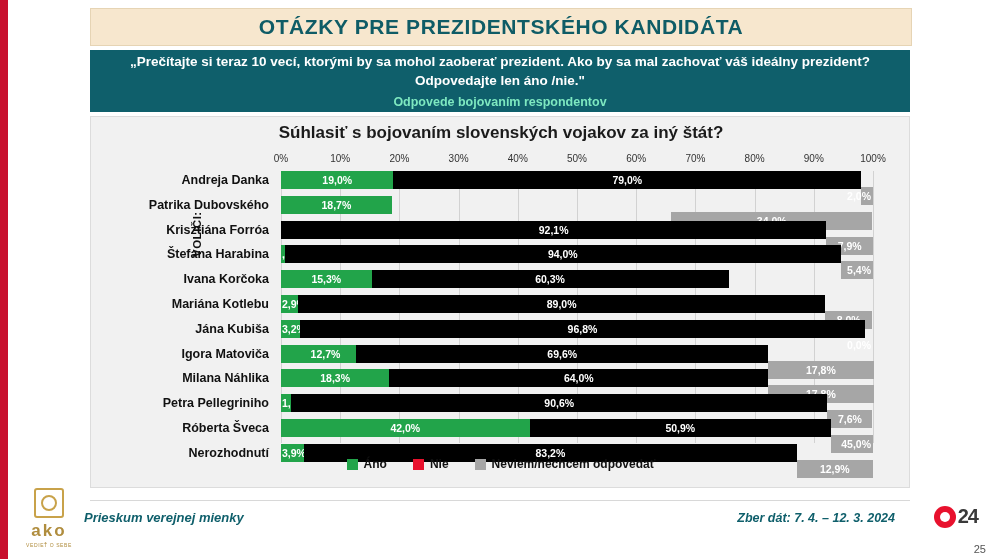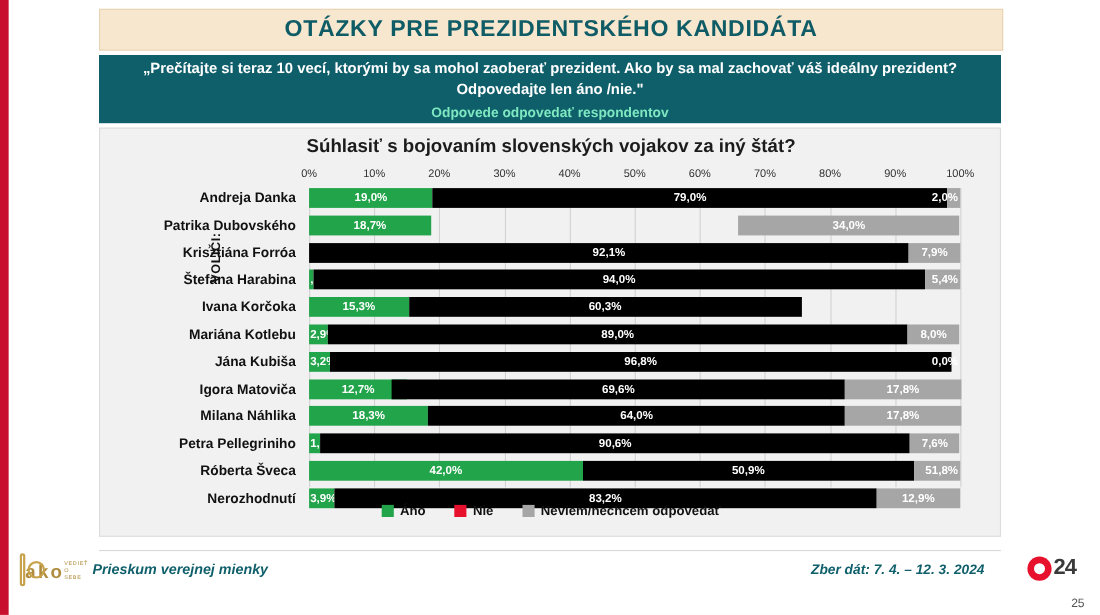--- a/index.html
+++ b/index.html
@@ -73,21 +73,21 @@
     position:absolute;left:0;height:18px;width:592px;
   }
   .seg{
     position:absolute;top:0;height:18px;
     display:flex;align-items:center;justify-content:center;
     font-size:10.5px;font-weight:bold;color:#ffffff;
     box-sizing:border-box;overflow:hidden;white-space:nowrap;
   }
   .seg.ano{background:#22a44a;}
   .seg.nie{background:#000000;}
-  .seg.nev{background:#a6a6a6;}
+  .seg.nev{background:#a6a6a6;margin-top:16px;}
   .seg .lbl{pointer-events:none;}
   
   .cats{
     position:absolute;left:0;top:54px;width:186px;height:272px;
   }
   .cat{
     position:absolute;right:8px;height:18px;line-height:18px;
     font-size:12.5px;font-weight:bold;color:#111;text-align:right;
     white-space:nowrap;
   }
@@ -114,21 +114,21 @@
     position:absolute;left:84px;top:510px;
     font-size:13px;font-style:italic;font-weight:bold;color:#0f5f6b;
   }
   .footer-right{
     position:absolute;right:105px;top:511px;
     font-size:12.5px;font-style:italic;font-weight:bold;color:#0f5f6b;
   }
   
   .logo{
     position:absolute;left:18px;top:487px;width:62px;height:62px;
-    display:flex;flex-direction:row;align-items:center;justify-content:center;
+    display:flex;flex-direction:column;align-items:center;justify-content:center;
     color:#c8a24a;
   }
   .logo-mark{
     width:26px;height:26px;border:2px solid #c8a24a;border-radius:3px;
     position:relative;
   }
   .logo-mark:before{
     content:"";position:absolute;left:5px;top:5px;width:12px;height:12px;
     border:2px solid #c8a24a;border-radius:50%;
   }
@@ -157,21 +157,21 @@
 
 <div class="left-bar"></div>
 <div class="left-bar2"></div>
 
 <div class="title-banner">
   <span>OTÁZKY PRE PREZIDENTSKÉHO KANDIDÁTA</span>
 </div>
 
 <div class="question-band">
   <div class="question-text">„Prečítajte si teraz 10 vecí, ktorými by sa mohol zaoberať prezident. Ako by sa mal zachovať váš ideálny prezident? Odpovedajte len áno /nie."</div>
-  <div class="question-sub">Odpovede odpovedať respondentov</div>
+  <div class="question-sub">Odpovede bojovaním respondentov</div>
 </div>
 
 <div class="chart-panel">
   <div class="chart-title">Súhlasiť s bojovaním slovenských vojakov za iný štát?</div>
   <div class="axis-row" id="axisRow">
       <span class="axis-tick" style="left: 190px;">0%</span>
       <span class="axis-tick" style="left: 249.2px;">10%</span>
       <span class="axis-tick" style="left: 308.4px;">20%</span>
       <span class="axis-tick" style="left: 367.6px;">30%</span>
       <span class="axis-tick" style="left: 426.8px;">40%</span>
@@ -300,21 +300,21 @@
           </div>
         </div>
         <div class="row" style="top: 248px;">
           <div class="seg ano" style="left: 0px; width: 248.64px;">
             <span class="lbl">42,0%</span>
           </div>
           <div class="seg nie" style="left: 248.64px; width: 301.328px;">
             <span class="lbl">50,9%</span>
           </div>
           <div class="seg nev" style="left: 549.968px; width: 42.032px; overflow: visible; position: absolute;">
-            <span class="lbl" style="position: absolute; right: 2px; color: rgb(255, 255, 255); white-space: nowrap;">51,8%</span>
+            <span class="lbl" style="position: absolute; right: 2px; color: rgb(255, 255, 255); white-space: nowrap;">45,0%</span>
           </div>
         </div>
         <div class="row" style="top: 272.8px;">
           <div class="seg ano" style="left: 0px; width: 23.088px; overflow: visible; position: absolute;">
             <span class="lbl" style="position: absolute; left: 1px; color: rgb(255, 255, 255); white-space: nowrap;">3,9%</span>
           </div>
           <div class="seg nie" style="left: 23.088px; width: 492.544px;">
             <span class="lbl">83,2%</span>
           </div>
           <div class="seg nev" style="left: 515.632px; width: 76.368px;">

